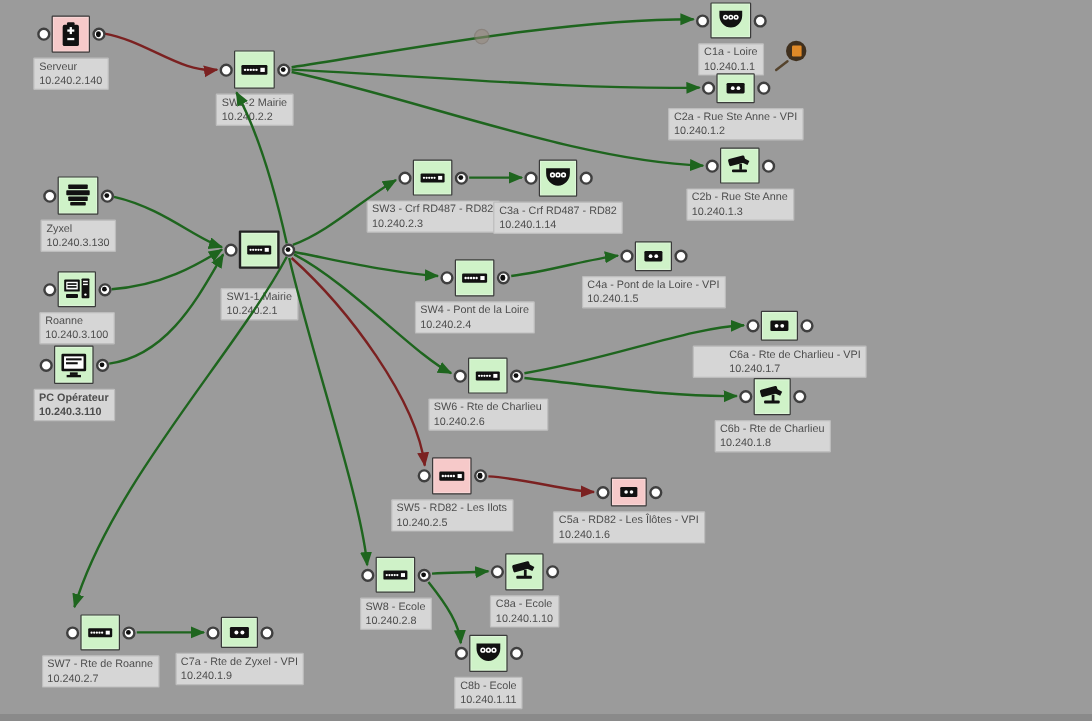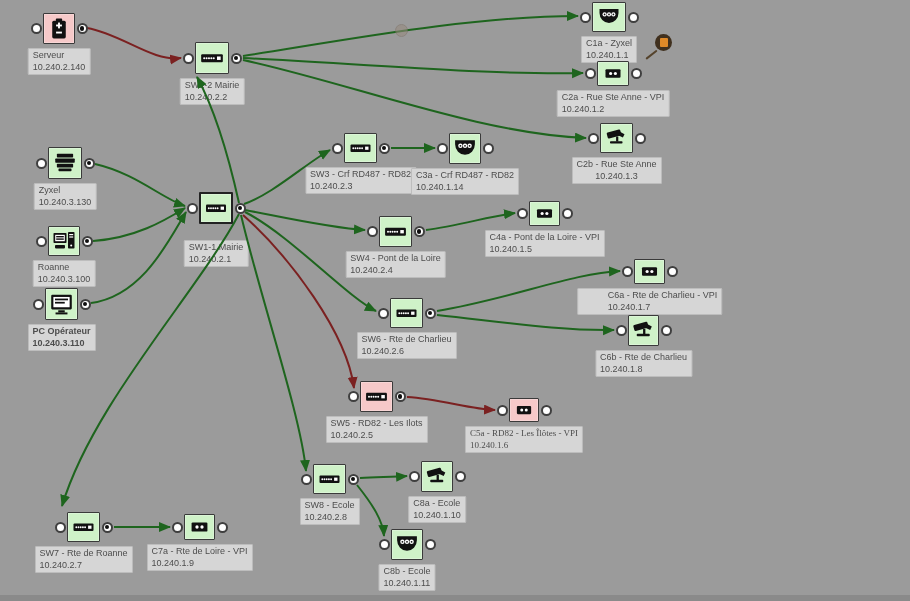--- a/index.html
+++ b/index.html
@@ -111,21 +111,21 @@
             <circle cx="12" cy="9.4" r="2.1" fill="#fff"></circle>
             <circle cx="16.4" cy="9.4" r="2.1" fill="#fff"></circle>
             <circle cx="7.6" cy="9.4" r="0.85" fill="#111"></circle>
             <circle cx="12" cy="9.4" r="0.85" fill="#111"></circle>
             <circle cx="16.4" cy="9.4" r="0.85" fill="#111"></circle>
           </svg>
         </span>
       </div>
       <div class="port" style="left: 579.5px; top: 11.5px;"></div>
       <div class="port" style="left: 627.5px; top: 11.5px;"></div>
-      <div class="label" style="left: 609px; top: 36px;"><span>C1a - Zyxel</span><br><span>10.240.1.1</span></div>
+      <div class="label" style="left: 609px; top: 36px;"><span>C1a - Loire</span><br><span>10.240.1.1</span></div>
       <div class="iconbox up" style="left: 597px; top: 61px; width: 32px; height: 25px;">
         <span class="icon">
           <svg viewBox="0 0 24 24">
             <rect x="2.5" y="6.5" width="19" height="11" rx="1.4" fill="#111"></rect>
             <circle cx="9" cy="12" r="2" fill="#fff"></circle>
             <circle cx="15" cy="12" r="2" fill="#fff"></circle>
           </svg>
         </span>
       </div>
       <div class="port" style="left: 584.5px; top: 68px;"></div>
@@ -138,21 +138,21 @@
               <rect x="2.5" y="5" width="14" height="6" rx="1.2" transform="rotate(-15 9.5 8)"></rect>
               <path d="M15.5 5.8 L20 8.2 L18.4 11.4 L14.2 9.6 Z"></path>
               <rect x="11.6" y="10.5" width="2.2" height="5"></rect>
               <rect x="5.5" y="15.2" width="12.5" height="2.4" rx="0.8"></rect>
             </g>
           </svg>
         </span>
       </div>
       <div class="port" style="left: 587.5px; top: 132.5px;"></div>
       <div class="port" style="left: 634.5px; top: 132.5px;"></div>
-      <div class="label" style="left: 616.5px; top: 157px; text-align: center;"><span>C2b - Rue Ste Anne</span><br><span>10.240.1.3</span></div>
+      <div class="label" style="left: 616.5px; top: 157px;"><span>C2b - Rue Ste Anne</span><br><span>10.240.1.3</span></div>
       <div class="iconbox up" style="left: 48px; top: 147px; width: 34px; height: 32px;">
         <span class="icon">
           <svg viewBox="0 0 24 24" fill="#111">
             <rect x="4.5" y="3.5" width="15" height="3.4" rx="0.6"></rect>
             <rect x="3" y="7.9" width="18" height="3.8" rx="0.6"></rect>
             <rect x="4.5" y="12.7" width="15" height="3.4" rx="0.6"></rect>
             <rect x="6" y="17" width="12" height="2.6" rx="0.6"></rect>
           </svg>
         </span>
       </div>
@@ -331,21 +331,21 @@
         <span class="icon">
           <svg viewBox="0 0 24 24">
             <rect x="2.5" y="6.5" width="19" height="11" rx="1.4" fill="#111"></rect>
             <circle cx="9" cy="12" r="2" fill="#fff"></circle>
             <circle cx="15" cy="12" r="2" fill="#fff"></circle>
           </svg>
         </span>
       </div>
       <div class="port" style="left: 496.5px; top: 404.5px;"></div>
       <div class="port" style="left: 540.5px; top: 404.5px;"></div>
-      <div class="label" style="left: 524px; top: 426px; font-family: Liberation Serif, serif;"><span>C5a - RD82 - Les Îlôtes - VPI</span><br><span>10.240.1.6</span></div>
+      <div class="label" style="left: 524px; top: 426px;"><span>C5a - RD82 - Les Îlôtes - VPI</span><br><span>10.240.1.6</span></div>
       <div class="iconbox up" style="left: 313px; top: 464px; width: 33px; height: 30px;">
         <span class="icon">
           <svg viewBox="0 0 24 24">
             <rect x="2" y="8.5" width="20" height="7.5" rx="1" fill="#111"></rect>
             <circle cx="4.8" cy="12.2" r="0.95" fill="#fff"></circle>
             <circle cx="7" cy="12.2" r="0.95" fill="#fff"></circle>
             <circle cx="9.2" cy="12.2" r="0.95" fill="#fff"></circle>
             <circle cx="11.4" cy="12.2" r="0.95" fill="#fff"></circle>
             <circle cx="13.6" cy="12.2" r="0.95" fill="#fff"></circle>
             <rect x="16.6" y="10.6" width="3.4" height="3.2" fill="#fff"></rect>
@@ -406,21 +406,21 @@
         <span class="icon">
           <svg viewBox="0 0 24 24">
             <rect x="2.5" y="6.5" width="19" height="11" rx="1.4" fill="#111"></rect>
             <circle cx="9" cy="12" r="2" fill="#fff"></circle>
             <circle cx="15" cy="12" r="2" fill="#fff"></circle>
           </svg>
         </span>
       </div>
       <div class="port" style="left: 171.5px; top: 521.5px;"></div>
       <div class="port" style="left: 216.5px; top: 521.5px;"></div>
-      <div class="label" style="left: 199.5px; top: 544px;"><span>C7a - Rte de Loire - VPI</span><br><span>10.240.1.9</span></div>
+      <div class="label" style="left: 199.5px; top: 544px;"><span>C7a - Rte de Zyxel - VPI</span><br><span>10.240.1.9</span></div>
     </div>
 
   <div id="faint-dot"></div>
 
   <div id="magnifier">
     <div class="mag-handle"></div>
     <div class="mag-circle">
       <div class="mag-square"></div>
     </div>
   </div>

